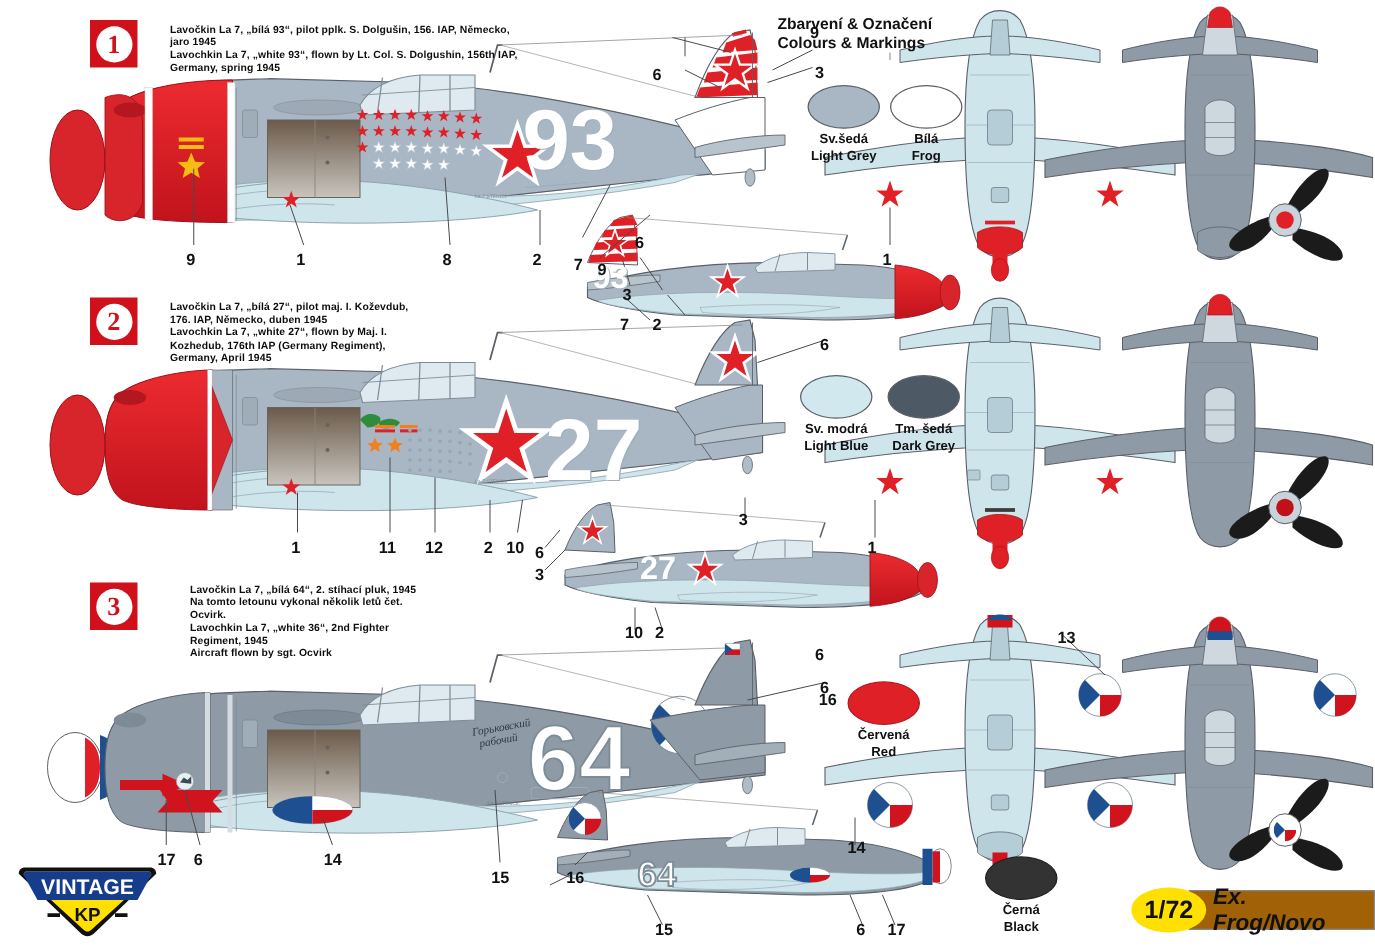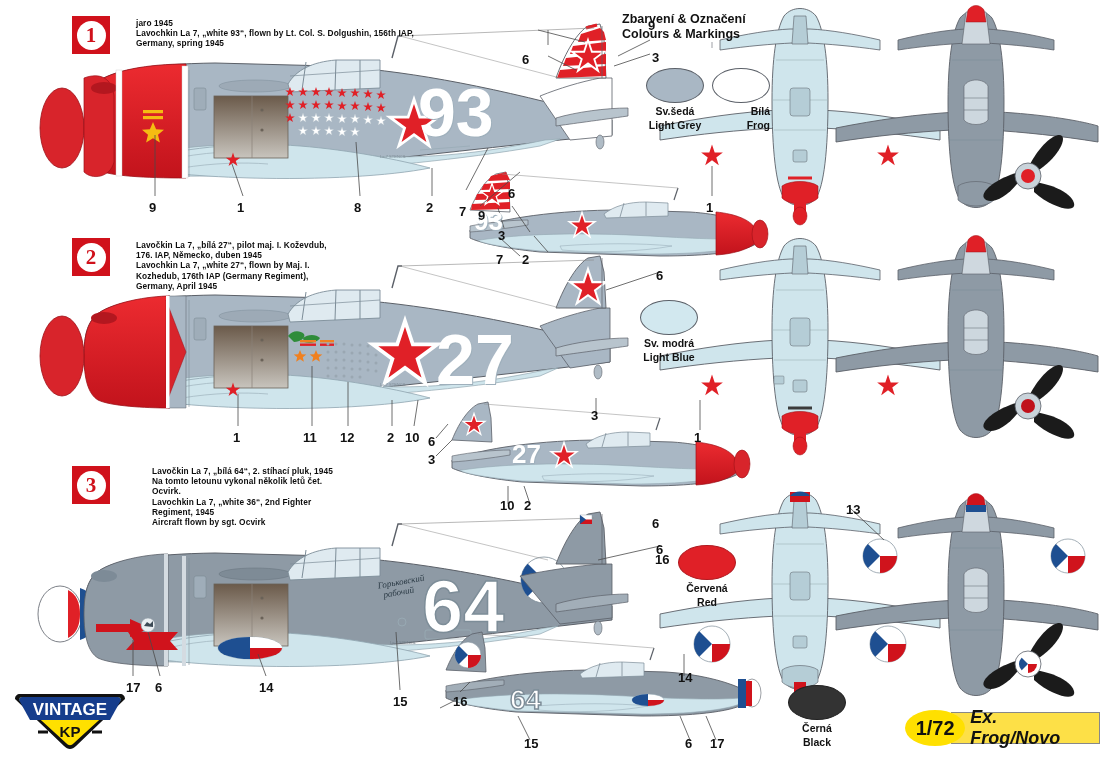--- a/index.html
+++ b/index.html
@@ -23,21 +23,21 @@
   .swatchwrap .lab{font-size:10.5px;line-height:12px;font-weight:bold;color:#111;margin-top:2px;white-space:nowrap;}
 
   
   .legendhead{position:absolute;font-size:12.5px;line-height:14.5px;font-weight:bold;color:#111;}
 
   
   #vintage{position:absolute;left:14px;top:690px;width:112px;height:62px;}
   #scalebadge{position:absolute;left:905px;top:708px;height:40px;display:flex;align-items:center;}
   .sb-oval{width:62px;height:36px;border-radius:50%;background:#ffe000;display:flex;align-items:center;justify-content:center;position:relative;z-index:2;}
   .sb-oval span{font-size:20px;font-weight:bold;color:#111;font-family:"Liberation Sans",sans-serif;}
-  .sb-box{height:30px;border:1px solid #888;background:#fde047;display:flex;align-items:center;padding:0 10px 0 18px;margin-left:-14px;}
+  .sb-box{height:30px;border:1px solid #888;background:#a16207;display:flex;align-items:center;padding:0 10px 0 18px;margin-left:-14px;}
   .sb-box span{font-size:18px;font-style:italic;font-weight:bold;color:#111;font-family:"Liberation Sans",sans-serif;}
 
   
   .bignum{position:absolute;font-family:"Liberation Sans",sans-serif;font-weight:bold;color:#fff;}
   .bignum.out{-webkit-text-stroke:1.5px #7d8d98;}
 </style>
 </head>
 <body>
 
 <div id="sheet">
@@ -716,20 +716,21 @@
       <path d="M716,740 L706,716"></path>
     </g>
   </svg>
 
   <div class="badge" style="left:72px;top:16px;">
     <div class="ring">
         <span>1</span>
       </div>
   </div>
   <div class="cap abs" style="left:136px;top:18px;width:330px;">
+    <div>Lavočkin La 7, „bílá 93“, pilot pplk. S. Dolgušin, 156. IAP, Německo,</div>
     <div>jaro 1945</div>
     <div>Lavochkin La 7, „white 93“, flown by Lt. Col. S. Dolgushin, 156th IAP,</div>
     <div>Germany, spring 1945</div>
   </div>
 
   <div class="badge" style="left:72px;top:238px;">
     <div class="ring">
         <span>2</span>
       </div>
   </div>
@@ -758,30 +759,35 @@
   <div class="legendhead" style="left:622px;top:12px;">
     <div>Zbarvení &amp; Označení</div>
     <div>Colours &amp; Markings</div>
   </div>
 
   <div class="swatchwrap" style="left:646px;top:68px;">
     <div class="swatch" style="background:#a9b7c4;"></div>
     <div class="lab">Sv.šedá</div>
     <div class="lab">Light Grey</div>
   </div>
-  <div class="swatchwrap" style="left:712px;top:68px;text-align:right;">
+  <div class="swatchwrap" style="left:712px;top:68px;">
     <div class="swatch" style="background:#ffffff;"></div>
     <div class="lab">Bílá</div>
     <div class="lab">Frog</div>
   </div>
 
   <div class="swatchwrap" style="left:640px;top:300px;">
     <div class="swatch" style="background:#d2e8ef;"></div>
     <div class="lab">Sv. modrá</div>
     <div class="lab">Light Blue</div>
+  </div>
+  <div class="swatchwrap" style="left:710px;top:300px;">
+    <div class="swatch" style="background:#4d5a66;"></div>
+    <div class="lab">Tm. šedá</div>
+    <div class="lab">Dark Grey</div>
   </div>
 
   <div class="swatchwrap" style="left:678px;top:545px;">
     <div class="swatch" style="background:#e02027;border-color:#b01b21;"></div>
     <div class="lab">Červená</div>
     <div class="lab">Red</div>
   </div>
   <div class="swatchwrap" style="left:788px;top:685px;">
     <div class="swatch" style="background:#333333;border-color:#222;"></div>
     <div class="lab">Černá</div>

